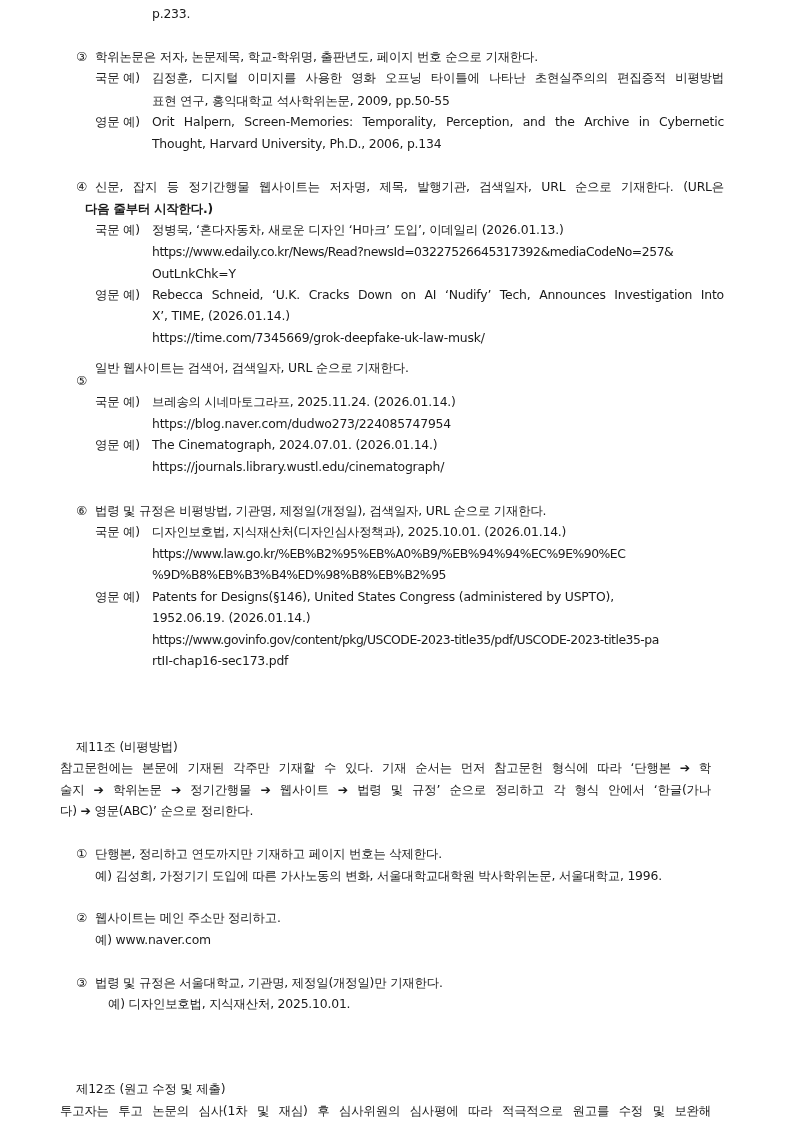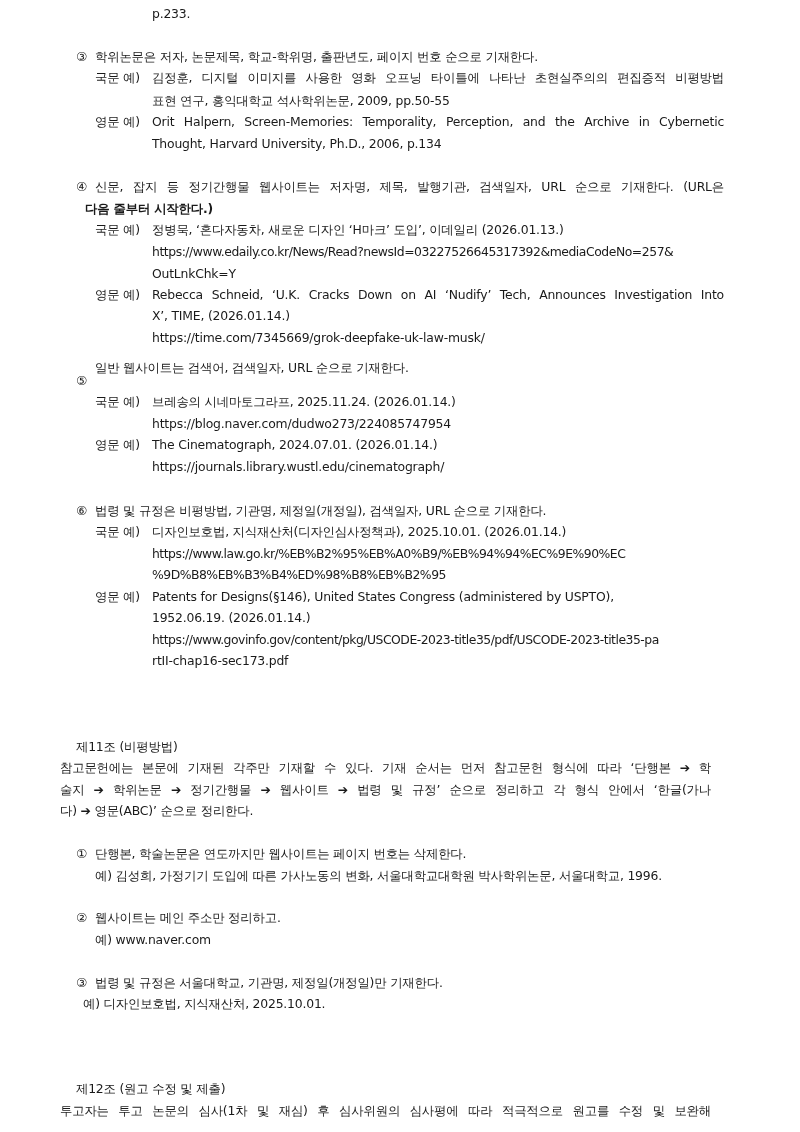--- a/index.html
+++ b/index.html
@@ -73,30 +73,30 @@
     <div class="line c1" style="top:650px">rtII-chap16-sec173.pdf</div>
   </div>
 
   <div>
     <div class="line" style="top:736px; left:76px">제11조 (비평방법)</div>
     <div class="line a justify" style="top:757px">참고문헌에는 본문에 기재된 각주만 기재할 수 있다. 기재 순서는 먼저 참고문헌 형식에 따라 ‘단행본 ➔ 학</div>
     <div class="line a justify" style="top:779px">술지 ➔ 학위논문 ➔ 정기간행물 ➔ 웹사이트 ➔ 법령 및 규정’ 순으로 정리하고 각 형식 안에서 ‘한글(가나</div>
     <div class="line a" style="top:800px">다) ➔ 영문(ABC)’ 순으로 정리한다.</div>
 
     <div class="line" style="top:843px; left:76px">①</div>
-    <div class="line" style="top:843px; left:95px">단행본, 학술논문은 연도까지만 웹사이트는 페이지 번호는 삭제한다.</div>
+    <div class="line" style="top:843px; left:95px">단행본, 정리하고 연도까지만 기재하고 페이지 번호는 삭제한다.</div>
     <div class="line" style="top:865px; left:95px">예) 김성희, 가정기기 도입에 따른 가사노동의 변화, 서울대학교대학원 박사학위논문, 서울대학교, 1996.</div>
 
     <div class="line" style="top:907px; left:76px">②</div>
     <div class="line" style="top:907px; left:95px">웹사이트는 메인 주소만 정리하고.</div>
     <div class="line" style="top:929px; left:95px">예) www.naver.com</div>
 
     <div class="line" style="top:972px; left:76px">③</div>
     <div class="line" style="top:972px; left:95px">법령 및 규정은 서울대학교, 기관명, 제정일(개정일)만 기재한다.</div>
-    <div class="line" style="top:993px; left:83px">예) 디자인보호법, 지식재산처, 2025.10.01.</div>
+    <div class="line" style="top:993px; left:108px">예) 디자인보호법, 지식재산처, 2025.10.01.</div>
   </div>
 
   <div>
     <div class="line" style="top:1078px; left:76px">제12조 (원고 수정 및 제출)</div>
     <div class="line a justify" style="top:1100px">투고자는 투고 논문의 심사(1차 및 재심) 후 심사위원의 심사평에 따라 적극적으로 원고를 수정 및 보완해</div>
   </div>
 
 </div>
 
 </body></html>

